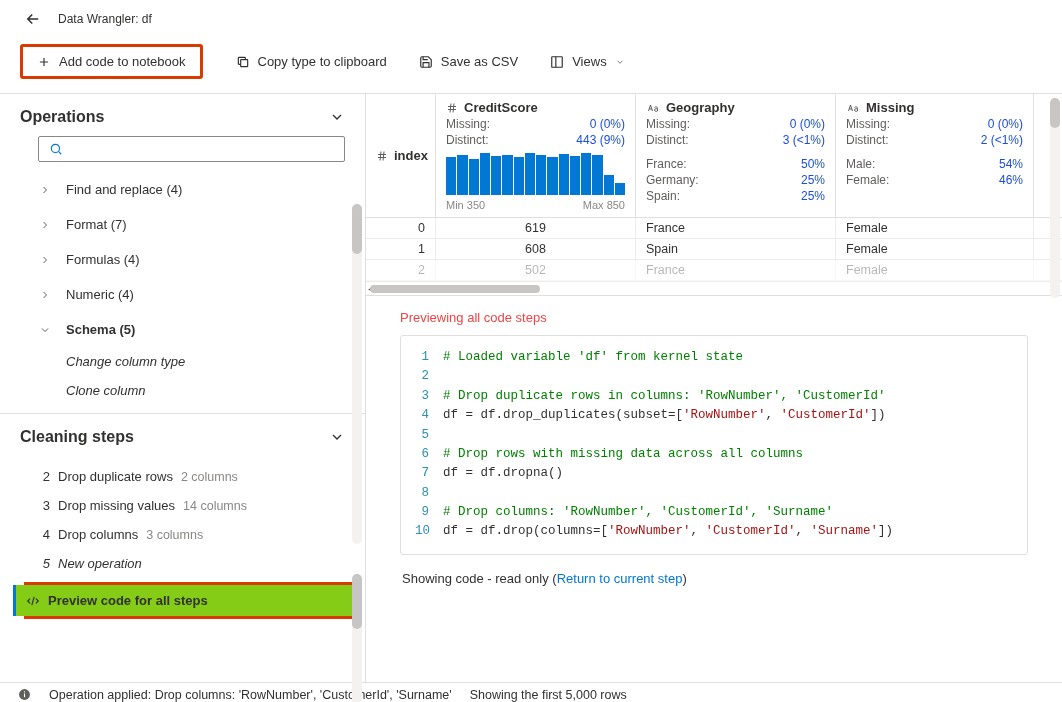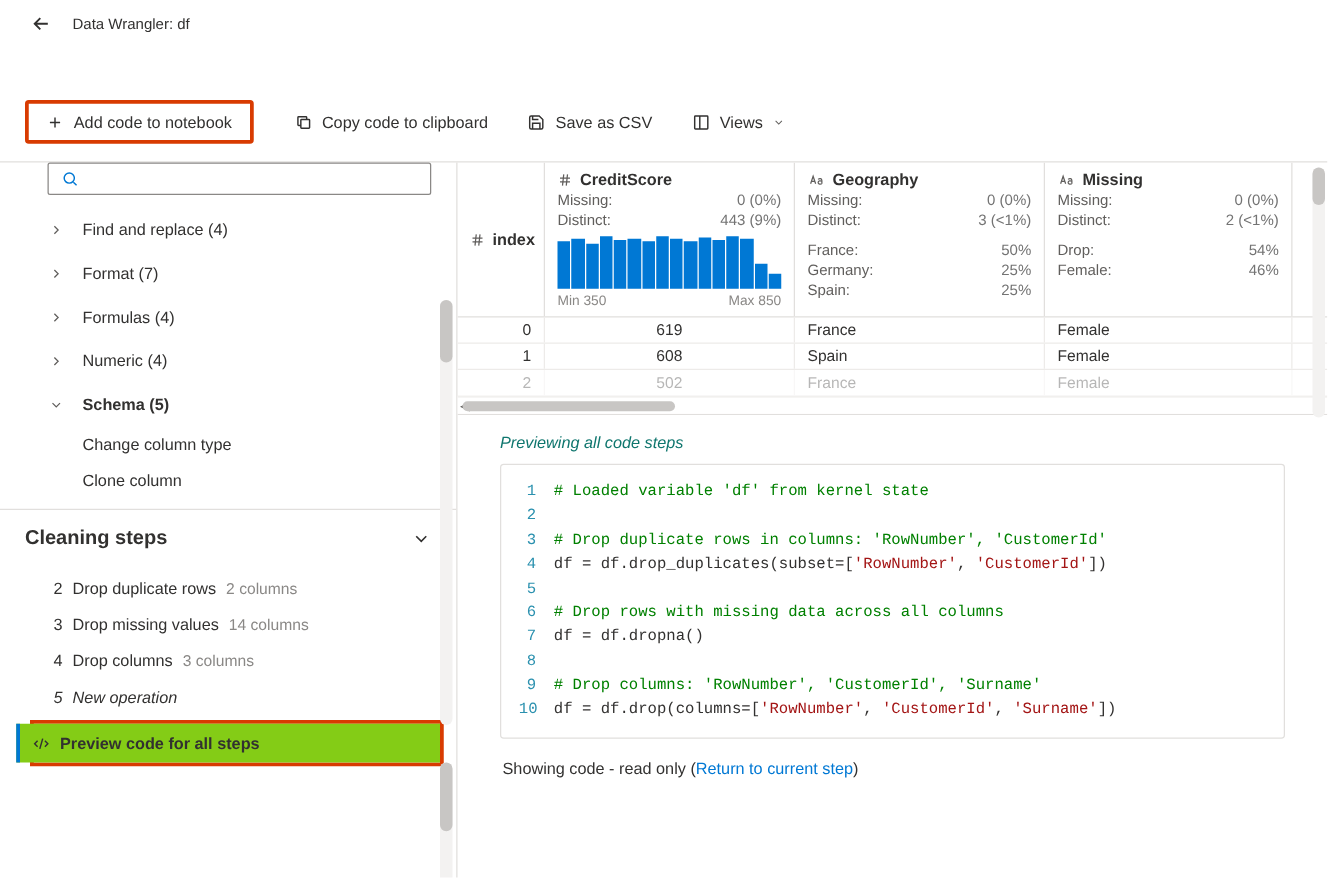--- a/index.html
+++ b/index.html
@@ -31,21 +31,20 @@
     display:flex;
     align-items:center;
     gap:8px;
     padding:5px 12px;
     border:1px solid transparent;
     border-radius:3px;
     background:#fff;
     cursor:pointer;
     font-size:13px;
     color:#323130;
-    margin-top:36px;
   }
   .toolbar .btn.highlight {
     border:3px solid #d83b01;
     padding:7px 14px;
   }
   .toolbar .sep { width:8px; }
   .icon { display:inline-flex; align-items:center; justify-content:center; }
   .main {
     display:flex;
     height: calc(100% - 90px - 24px);
@@ -87,21 +86,21 @@
   .ops-list { padding: 0 20px 0 38px; overflow-y:auto; }
   .ops-item {
     display:flex;
     align-items:center;
     gap:14px;
     padding: 10px 0;
     cursor:pointer;
   }
   .ops-item .exp { width:14px; color:#605e5c; font-size:12px; }
   .ops-item.expanded .label { font-weight:600; }
-  .sub-list { padding-left: 28px; }
+  .sub-list { padding-left: 28px; font-style: italic; }
   .sub-item { padding:7px 0; color:#323130; cursor:pointer; font-size:13px;}
   .side-scroll {
     position:absolute;
     right:3px;
     top:110px;
     width:10px;
     height:340px;
     background:#f3f2f1;
     border-radius:5px;
   }
@@ -160,21 +159,21 @@
     border-right:1px solid #e1dfdd;
     padding:6px 10px 6px 10px;
     display:flex;
     flex-direction:column;
     gap:2px;
     font-size:12px;
     color:#605e5c;
   }
   .col .title { font-size:13px; font-weight:600; color:#323130; display:flex; align-items:center; gap:6px;}
   .col .stat { display:flex; justify-content:space-between; }
-  .col .stat span:last-child { color:#737373; }
+  .col .stat span:last-child { color:#1d4ed8; }
   .col .hist { display:flex; align-items:flex-end; gap:1px; height:42px; margin:4px 0 2px 0;}
   .col .hist div { flex:1; background:#0078d4; }
   .col .range { display:flex; justify-content:space-between; font-size:11px; color:#8a8886;}
   .c-idx { width:70px;justify-content:center; }
   .c-credit { width:200px; }
   .c-geo { width:200px; }
   .c-gen { width:198px; }
   .data-rows { }
   .drow { display:flex; border-bottom:1px solid #edebe9;}
   .drow div { border-right:1px solid #edebe9; padding:3px 10px; font-size:12.5px;}
@@ -209,21 +208,21 @@
   }
   .vscroll-grid::before{
     content:'';
     position:absolute;
     top:0; left:0;
     width:10px; height:30px;
     background:#c8c6c4;
     border-radius:5px;
   }
   .code-area { padding:14px 34px 8px 34px; display:flex; flex-direction:column; gap:10px; flex:1; overflow:auto;}
-  .code-title { font-style:italic; font-size:13px; color:#0f766e;}
+  .code-title { font-size:13px; color:#ef4444;}
   .code-box {
     border:1px solid #e1dfdd;
     border-radius:3px;
     padding:12px 14px;
     font-family: Consolas, "Courier New", monospace;
     font-size:12.5px;
     line-height:1.55;
   }
   .code-line { display:flex; }
   .ln { width:28px; text-align:right; color:#2b91af; padding-right:14px;}
@@ -267,21 +266,21 @@
     <span>Add code to notebook</span>
   </button>
   <span class="sep"></span>
   <button class="btn">
     <span class="icon">
       <svg width="14" height="14" viewBox="0 0 24 24" fill="none" stroke="#323130" stroke-width="2">
           <rect x="8" y="8" width="12" height="12" rx="1"></rect>
           <path d="M16 8V5a1 1 0 0 0-1-1H5a1 1 0 0 0-1 1v10a1 1 0 0 0 1 1h3"></path>
         </svg>
     </span>
-    <span>Copy code to clipboard</span>
+    <span>Copy type to clipboard</span>
   </button>
   <button class="btn">
     <span class="icon">
       <svg width="14" height="14" viewBox="0 0 24 24" fill="none" stroke="#323130" stroke-width="2">
           <path d="M19 21H5a2 2 0 0 1-2-2V5a2 2 0 0 1 2-2h11l5 5v11a2 2 0 0 1-2 2z"></path>
           <polyline points="17 21 17 13 7 13 7 21"></polyline>
           <polyline points="7 3 7 8 15 8"></polyline>
         </svg>
     </span>
     <span>Save as CSV</span>
@@ -297,20 +296,28 @@
     <span class="icon">
       <svg width="10" height="10" viewBox="0 0 24 24" fill="none" stroke="#605e5c" stroke-width="2">
           <polyline points="6 9 12 15 18 9"></polyline>
         </svg>
     </span>
   </button>
 </div>
 
 <div class="main">
   <div class="side">
+    <div class="panel-head">
+      <span>Operations</span>
+      <span class="chevron icon">
+        <svg width="16" height="16" viewBox="0 0 24 24" fill="none" stroke="#323130" stroke-width="2">
+            <polyline points="6 9 12 15 18 9"></polyline>
+          </svg>
+      </span>
+    </div>
     <div class="search-wrap">
       <div class="search">
         <span class="icon">
           <svg width="14" height="14" viewBox="0 0 24 24" fill="none" stroke="#0078d4" stroke-width="2">
               <circle cx="11" cy="11" r="7"></circle>
               <line x1="21" y1="21" x2="16.65" y2="16.65"></line>
             </svg>
         </span>
       </div>
     </div>
@@ -513,21 +520,21 @@
             <div class="stat">
               <span>Missing:</span>
               <span>0 (0%)</span>
             </div>
             <div class="stat">
               <span>Distinct:</span>
               <span>2 (&lt;1%)</span>
             </div>
             <div style="height:6px"></div>
             <div class="stat">
-              <span>Drop:</span>
+              <span>Male:</span>
               <span>54%</span>
             </div>
             <div class="stat">
               <span>Female:</span>
               <span>46%</span>
             </div>
           </div>
         </div>
       <div class="data-rows" id="data-rows">
           <div class="drow">

